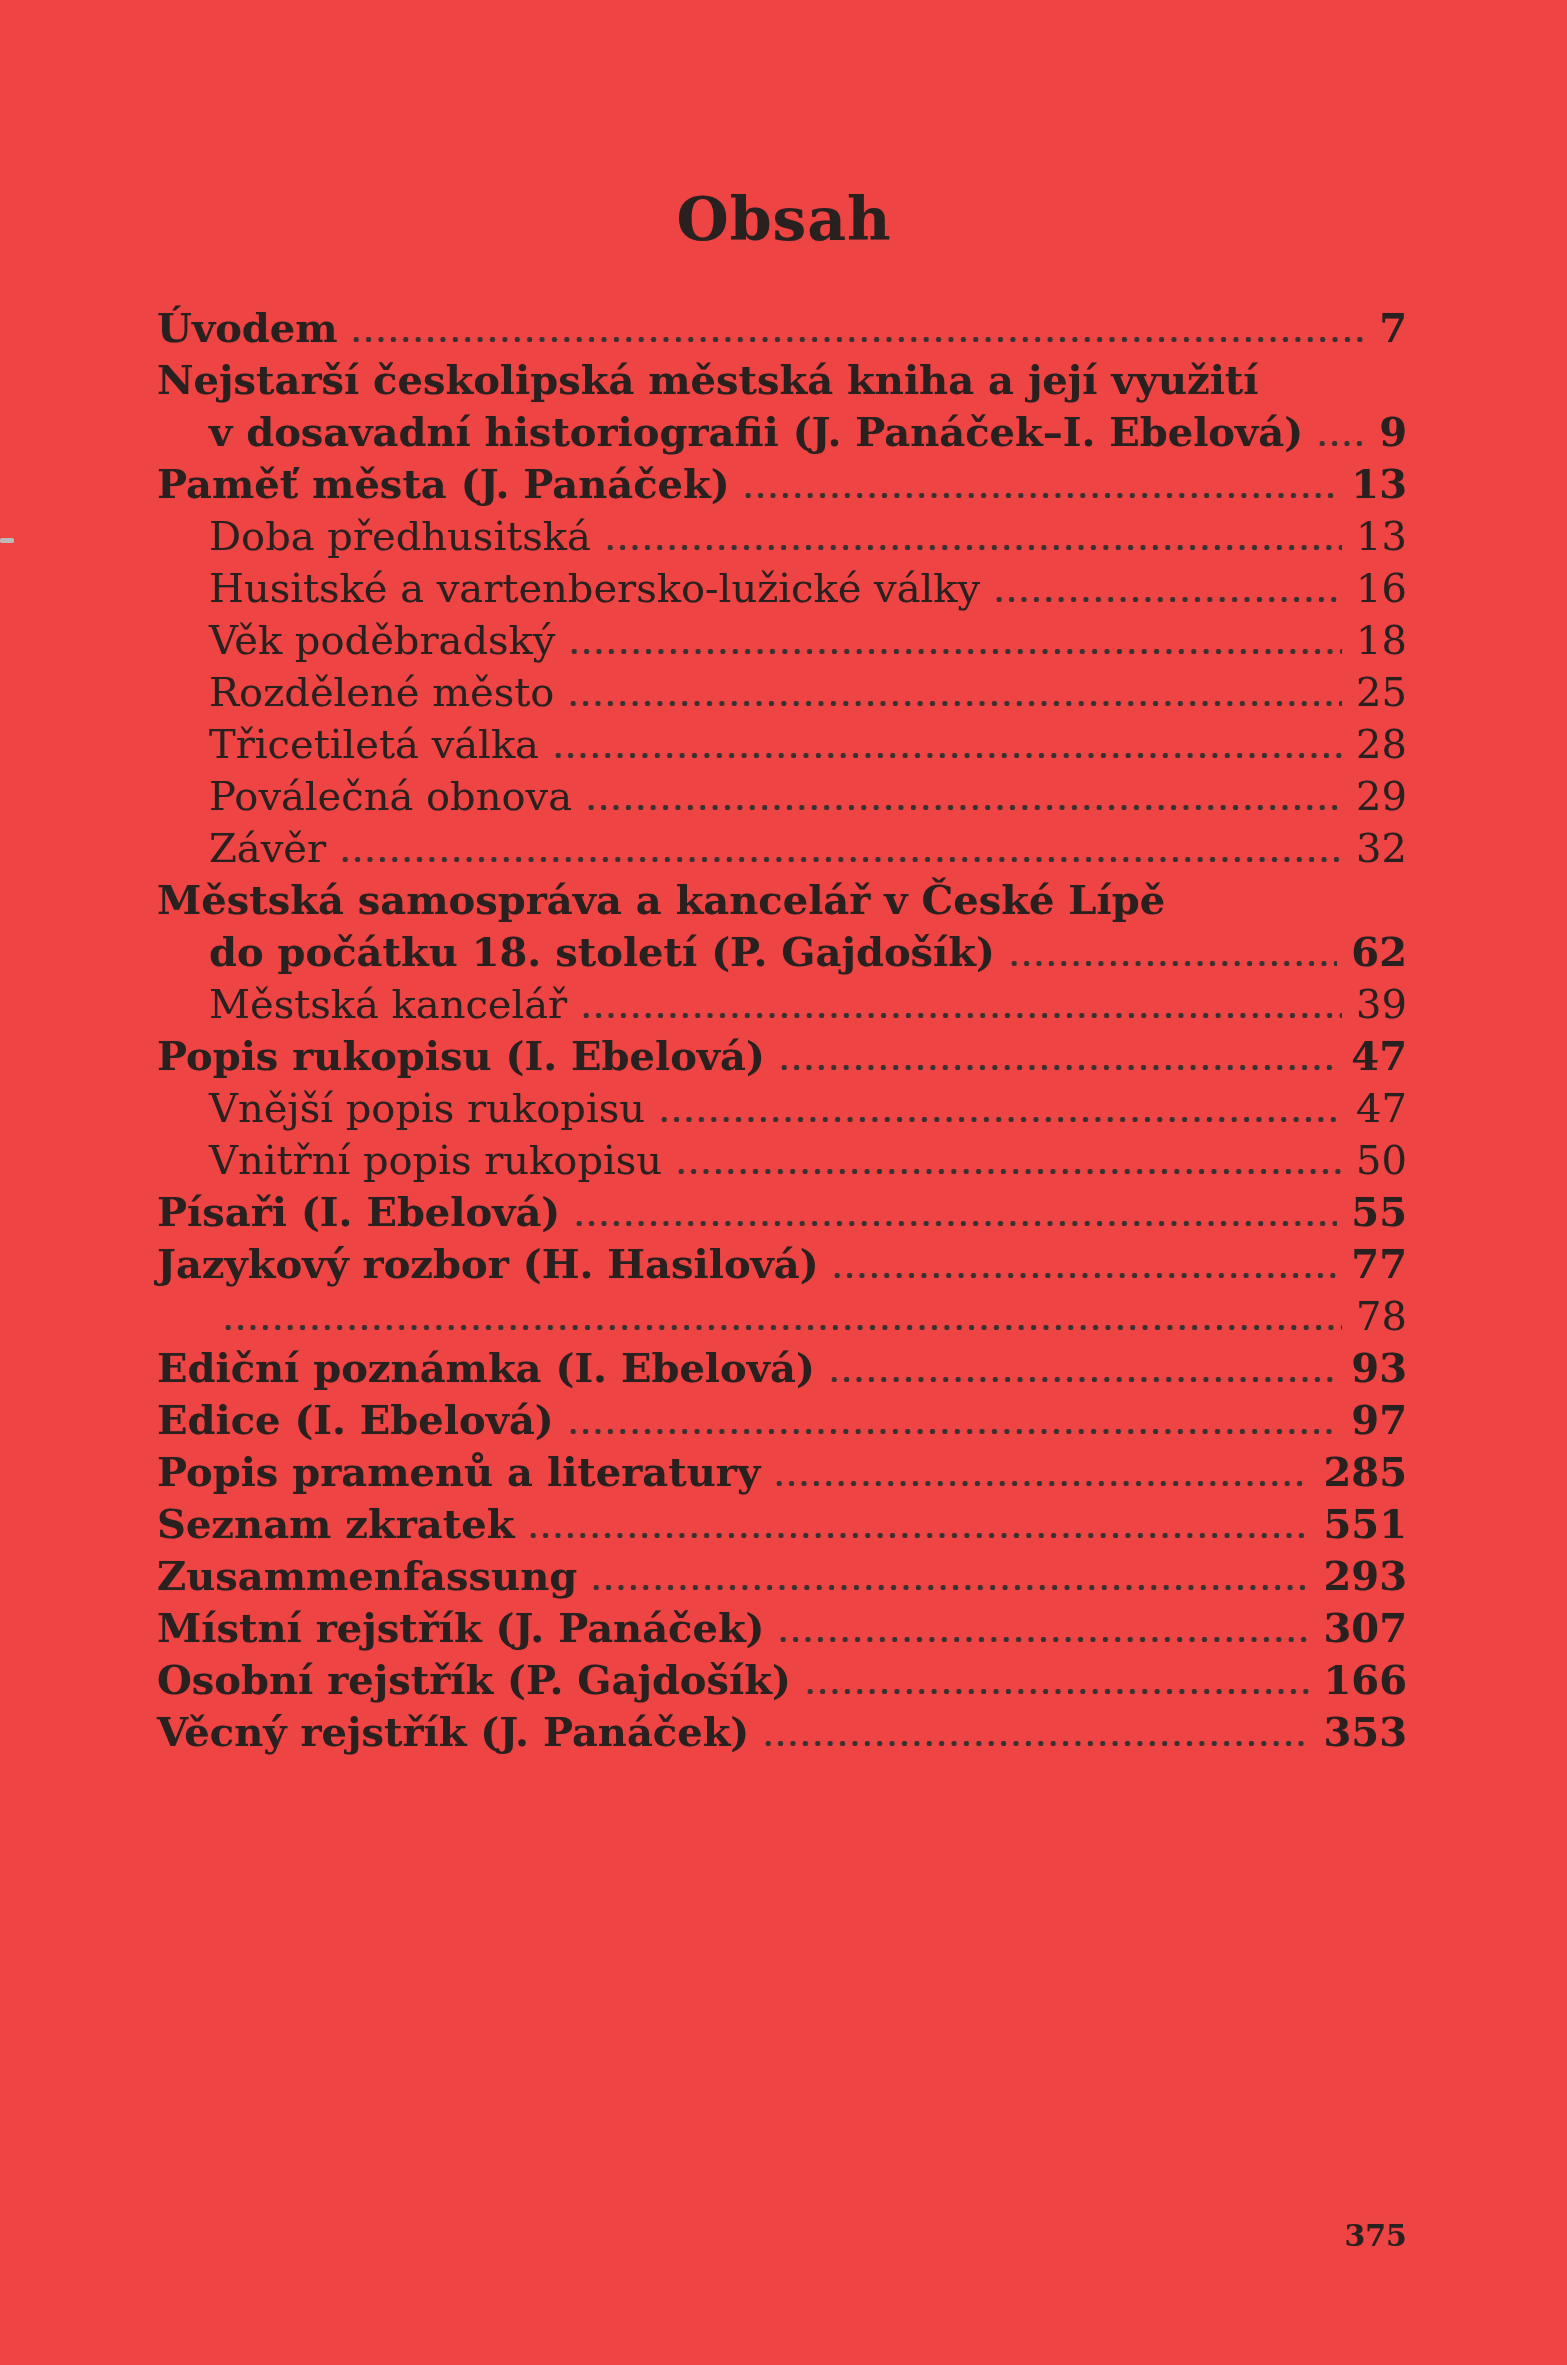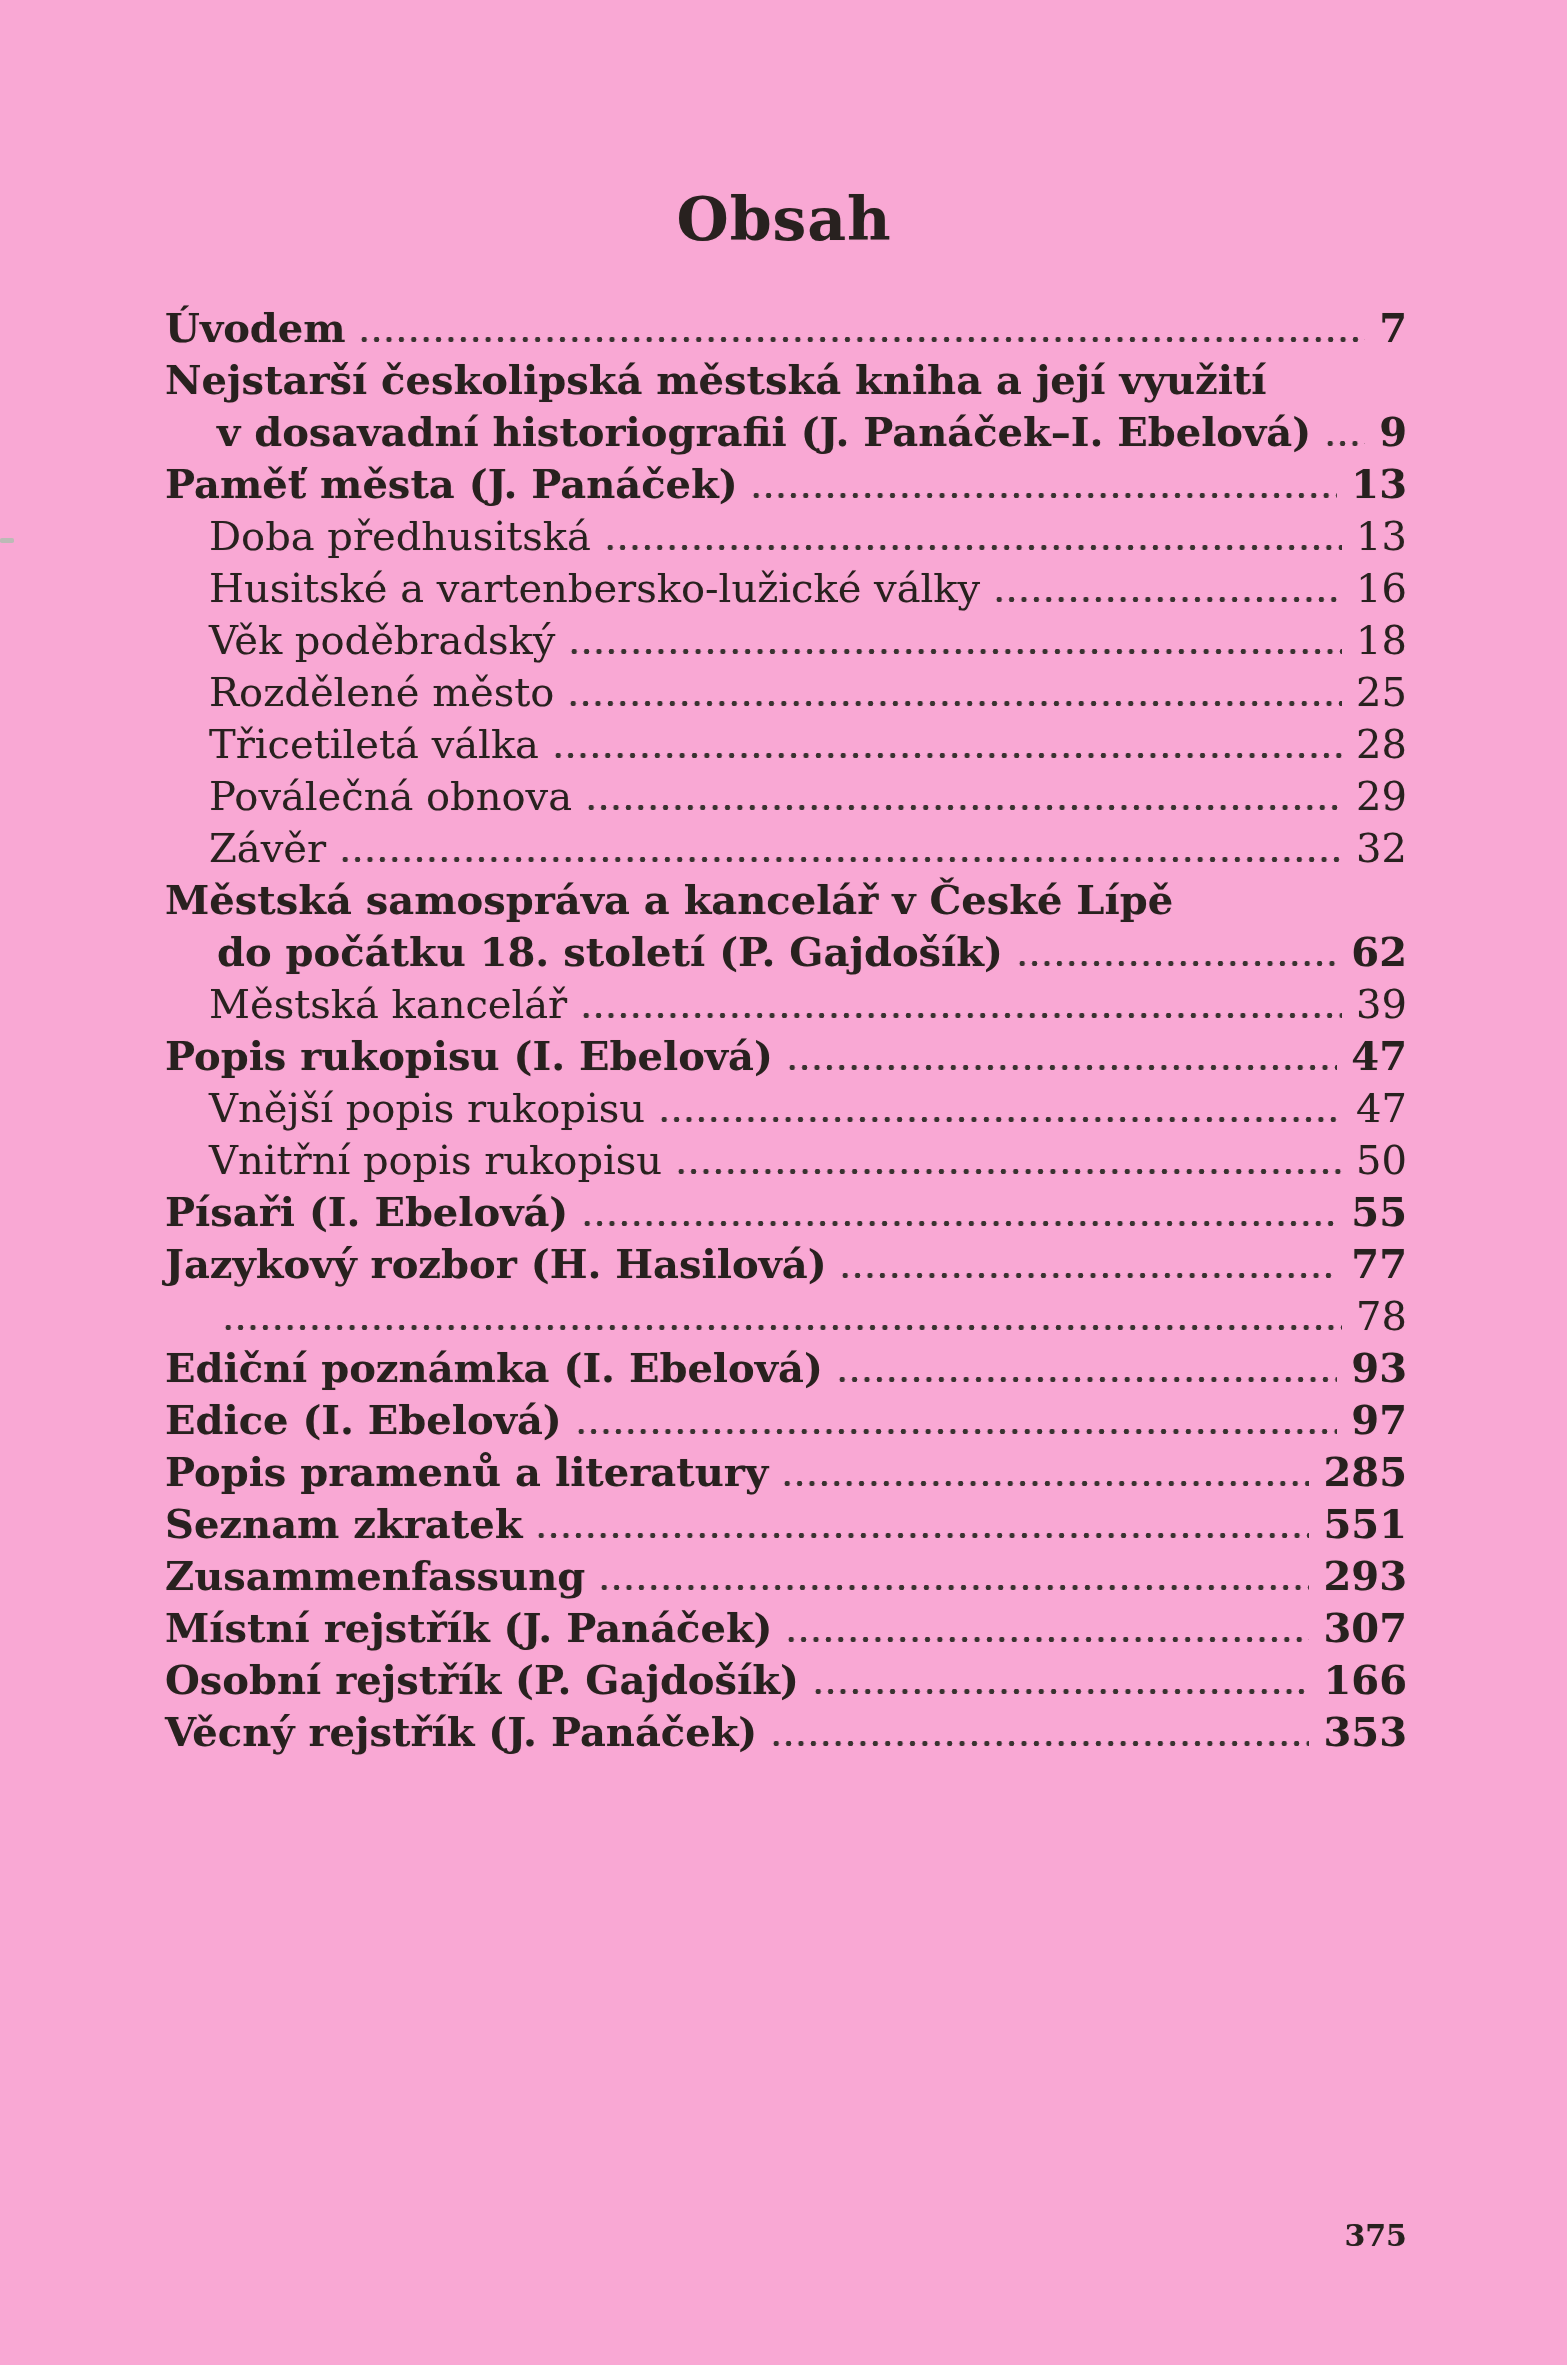--- a/index.html
+++ b/index.html
@@ -5,21 +5,21 @@
   html, body {
     margin: 0;
     padding: 0;
     background: #e9e7e4;
   }
   .page {
     position: relative;
     width: 1568px;
     height: 2366px;
     margin: 0 auto;
-    background: #f9a8d4;
+    background: #ef4444;
     color: #28211f;
     font-family: "DejaVu Serif", "Liberation Serif", serif;
     overflow: hidden;
     text-shadow: 0 0 0.9px rgba(70, 40, 40, 0.25);
   }
   .title {
     position: absolute;
     top: 185px;
     left: 0;
     width: 100%;
@@ -37,21 +37,21 @@
     width: 1250px;
   }
   .row {
     display: flex;
     align-items: baseline;
     font-size: 40px;
     line-height: 52px;
     height: 52px;
     white-space: nowrap;
   }
-  .row.bold { font-weight: bold; margin-left: 8px; }
+  .row.bold { font-weight: bold; }
   .row.indent { padding-left: 52px; }
   .label { flex: 0 0 auto; }
   .leader {
     flex: 1 1 auto;
     min-width: 22px;
     align-self: flex-end;
     height: 9px;
     margin: 0 14.6px 10px 12.8px;
     background-image: radial-gradient(circle, #3a3230 2.5px, rgba(58,50,48,0) 3px);
     background-size: 12.4px 9px;

